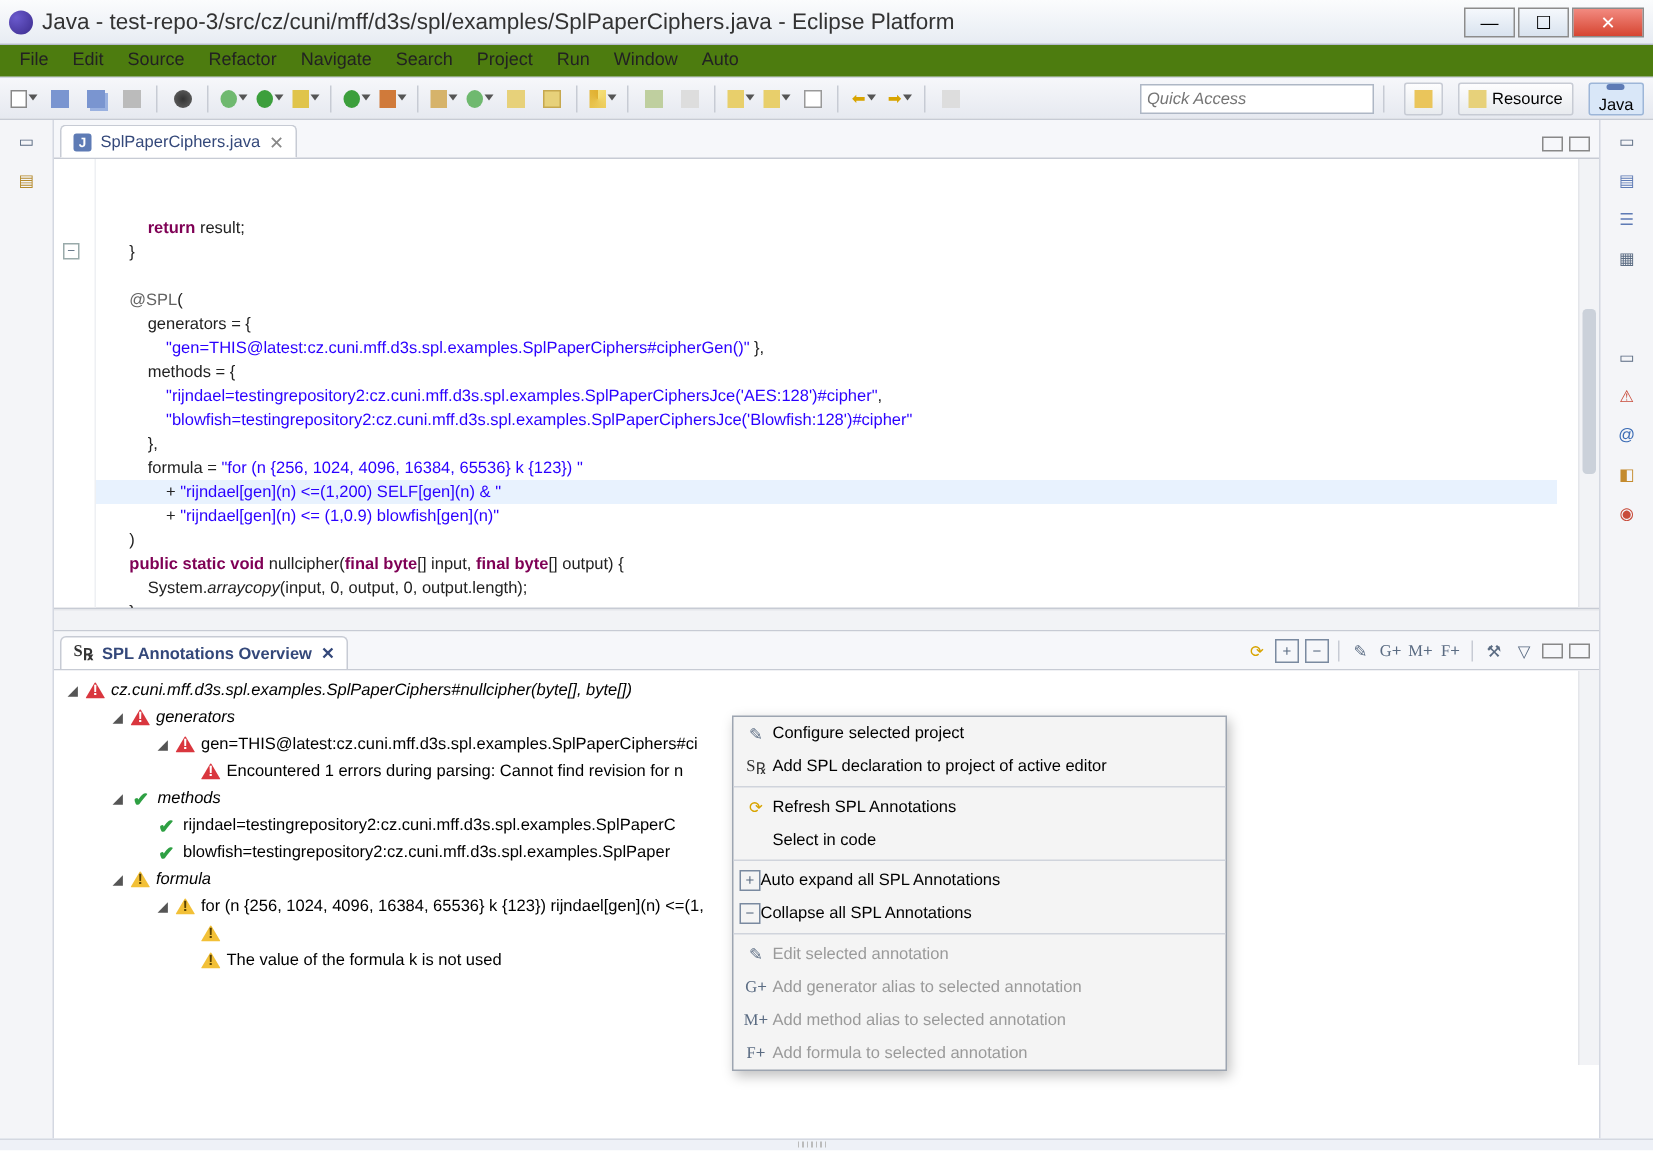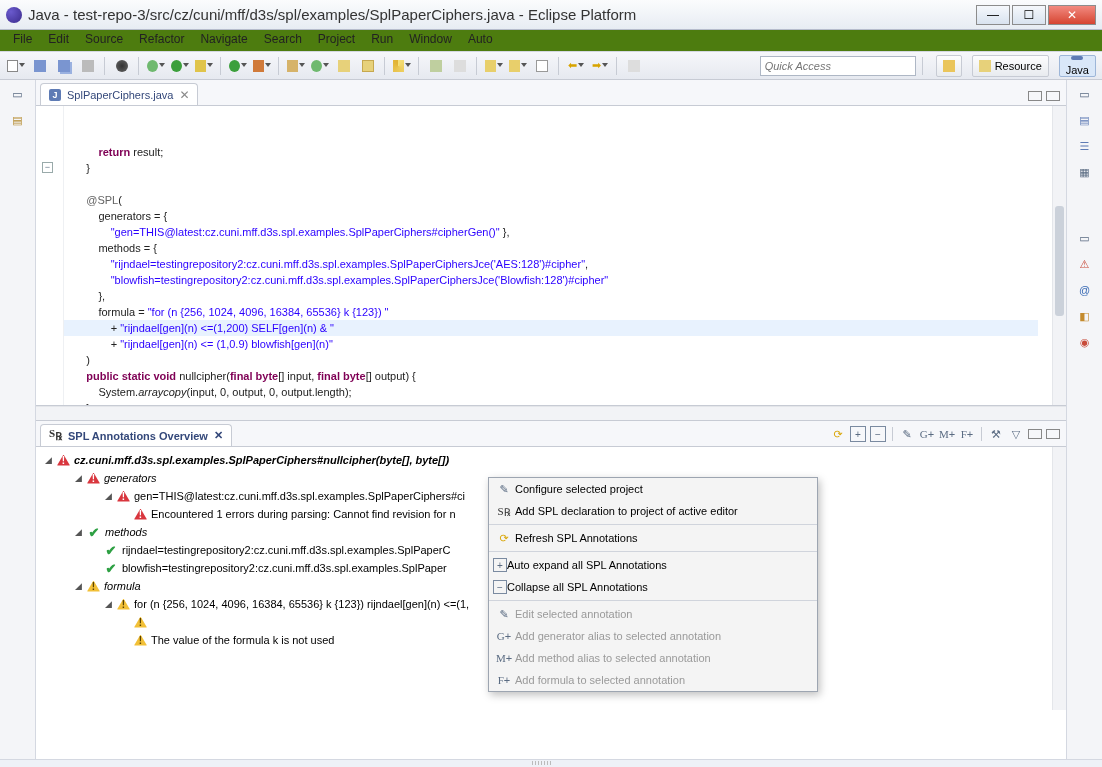--- a/index.html
+++ b/index.html
@@ -66,21 +66,21 @@
 .tinyicon { width: 16px; height: 16px; display: inline-flex; align-items: center; justify-content: center; color: #5a6b82; font-size: 11px; border: 1px solid transparent; }
 .tinysep { width: 1px; height: 14px; background: #c7cbd4; margin: 0 2px; }
 .tree { flex: 1; background: #fff; overflow: auto; padding: 4px 2px; position: relative; }
 .tree-row { display: flex; align-items: center; gap: 4px; height: 18px; padding-left: 4px; }
 .exp { width: 9px; height: 9px; color: #555; font-size: 9px; display: inline-flex; align-items: center; justify-content: center; }
 .ticon { width: 14px; height: 14px; display: inline-flex; align-items: center; justify-content: center; font-size: 10px; }
 .ticon.err { background: #d9363e; color: #fff; border-radius: 1px; clip-path: polygon(50% 0, 100% 100%, 0 100%); width: 13px; height: 11px; font-weight: bold; }
 .ticon.warn { background: #f2c037; color: #5a4200; border-radius: 1px; clip-path: polygon(50% 0, 100% 100%, 0 100%); width: 13px; height: 11px; font-weight: bold; }
 .ticon.ok  { color: #2ea043; font-weight: bold; font-size: 13px; }
 .tree-row .txt { white-space: nowrap; overflow: hidden; text-overflow: ellipsis; }
-.tree-row.bold .txt { font-weight: bold; font-style: italic; }
+.tree-row.bold .txt { font-weight: normal; font-style: italic; }
 .tree-row.italic .txt { font-style: italic; }
 .tree .vscroll2 { position: absolute; right: 0; top: 0; bottom: 0; width: 14px; background: #f2f3f6; border-left: 1px solid #e4e6ea; }
 
 
 .context-menu { position: absolute; left: 488px; top: 477px; width: 330px; background: #f4f4f4; border: 1px solid #9da5b1; box-shadow: 2px 3px 8px rgba(0,0,0,0.25); z-index: 100; }
 .cm-row { display: flex; align-items: center; height: 22px; padding: 0 10px 0 4px; }
 .cm-row.disabled { color: #9a9a9a; }
 .cm-icon { width: 22px; display: inline-flex; align-items: center; justify-content: center; font-size: 11px; color: #5a6b82; }
 .cm-row.sep { height: 1px; padding: 0; margin: 2px 0; background: transparent; border-top: 1px solid #d0d4dc; }
 .cm-text {}
@@ -376,20 +376,24 @@
     </div>
   <div class="cm-row">
       <span class="cm-icon" style="font-family:serif;color:#333">S<sub>℞</sub></span>
       <span class="cm-text">Add SPL declaration to project of active editor</span>
     </div>
   <div class="cm-row sep"></div>
   <div class="cm-row">
       <span class="cm-icon" style="color:#d8a400">⟳</span>
       <span class="cm-text">Refresh SPL Annotations</span>
     </div>
+  <div class="cm-row">
+      <span class="cm-icon"></span>
+      <span class="cm-text">Select in code</span>
+    </div>
   <div class="cm-row sep"></div>
   <div class="cm-row">
       <span class="cm-icon" style="border:1px solid #7a8aa0;width:14px;height:14px;font-size:10px">+</span>
       <span class="cm-text">Auto expand all SPL Annotations</span>
     </div>
   <div class="cm-row">
       <span class="cm-icon" style="border:1px solid #7a8aa0;width:14px;height:14px;font-size:10px">−</span>
       <span class="cm-text">Collapse all SPL Annotations</span>
     </div>
   <div class="cm-row sep"></div>

